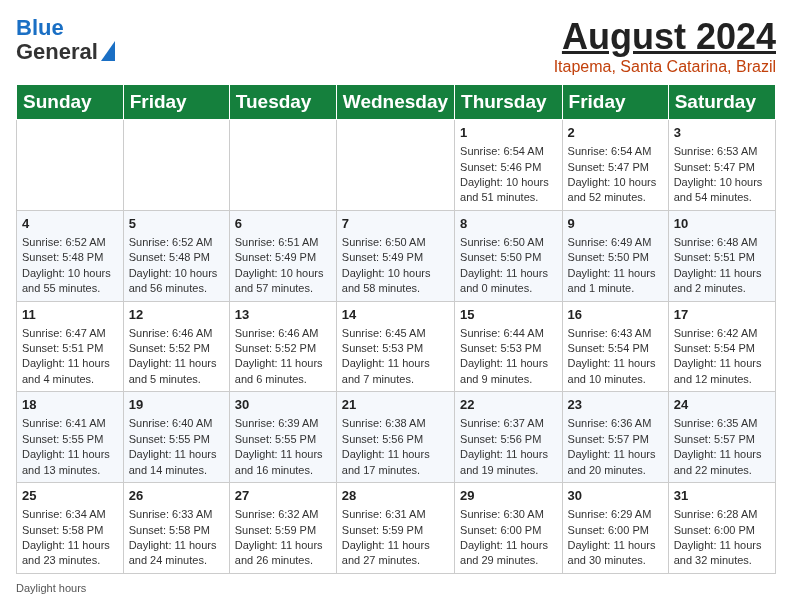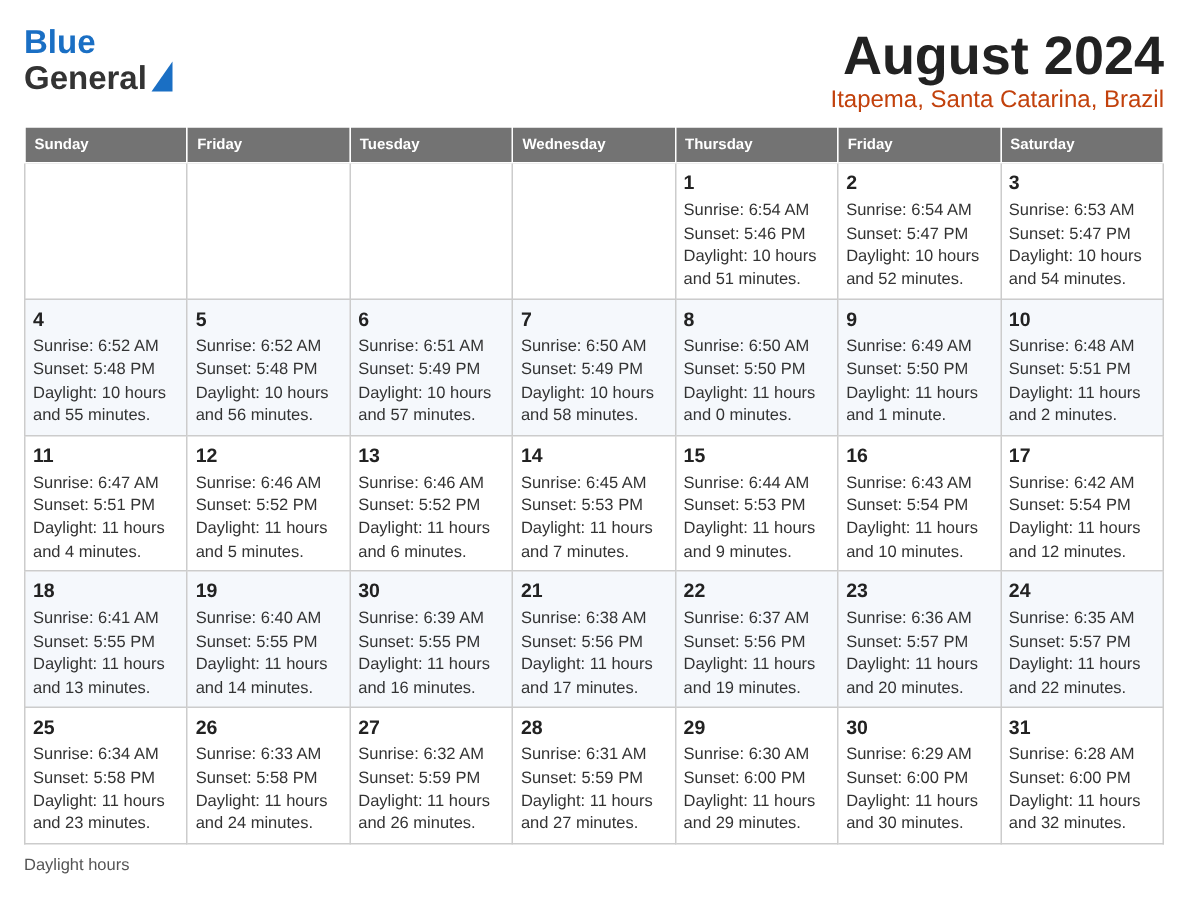--- a/index.html
+++ b/index.html
@@ -35,37 +35,38 @@
       margin-left: 3px;
       margin-bottom: 2px;
     }
     .title-block {
       text-align: right;
     }
     .title-block h1 {
       font-size: 36px;
       font-weight: bold;
       color: #222;
+      text-decoration: underline;
     }
     .title-block h2 {
       font-size: 16px;
       font-weight: normal;
       color: #c2410c;
     }
     .calendar {
       width: 100%;
       border-collapse: collapse;
       font-size: 11px;
     }
     .calendar thead tr th {
-      background: #737373;
+      background: #15803d;
       color: #fff;
       text-align: left;
       padding: 6px 6px;
-      font-size: 10px;
+      font-size: 19px;
       font-weight: bold;
       border: 1px solid #fff;
     }
     .calendar tbody tr td {
       vertical-align: top;
       border: 1px solid #ccc;
       padding: 4px 5px;
       width: 108px;
       min-height: 80px;
       background: #fff;

